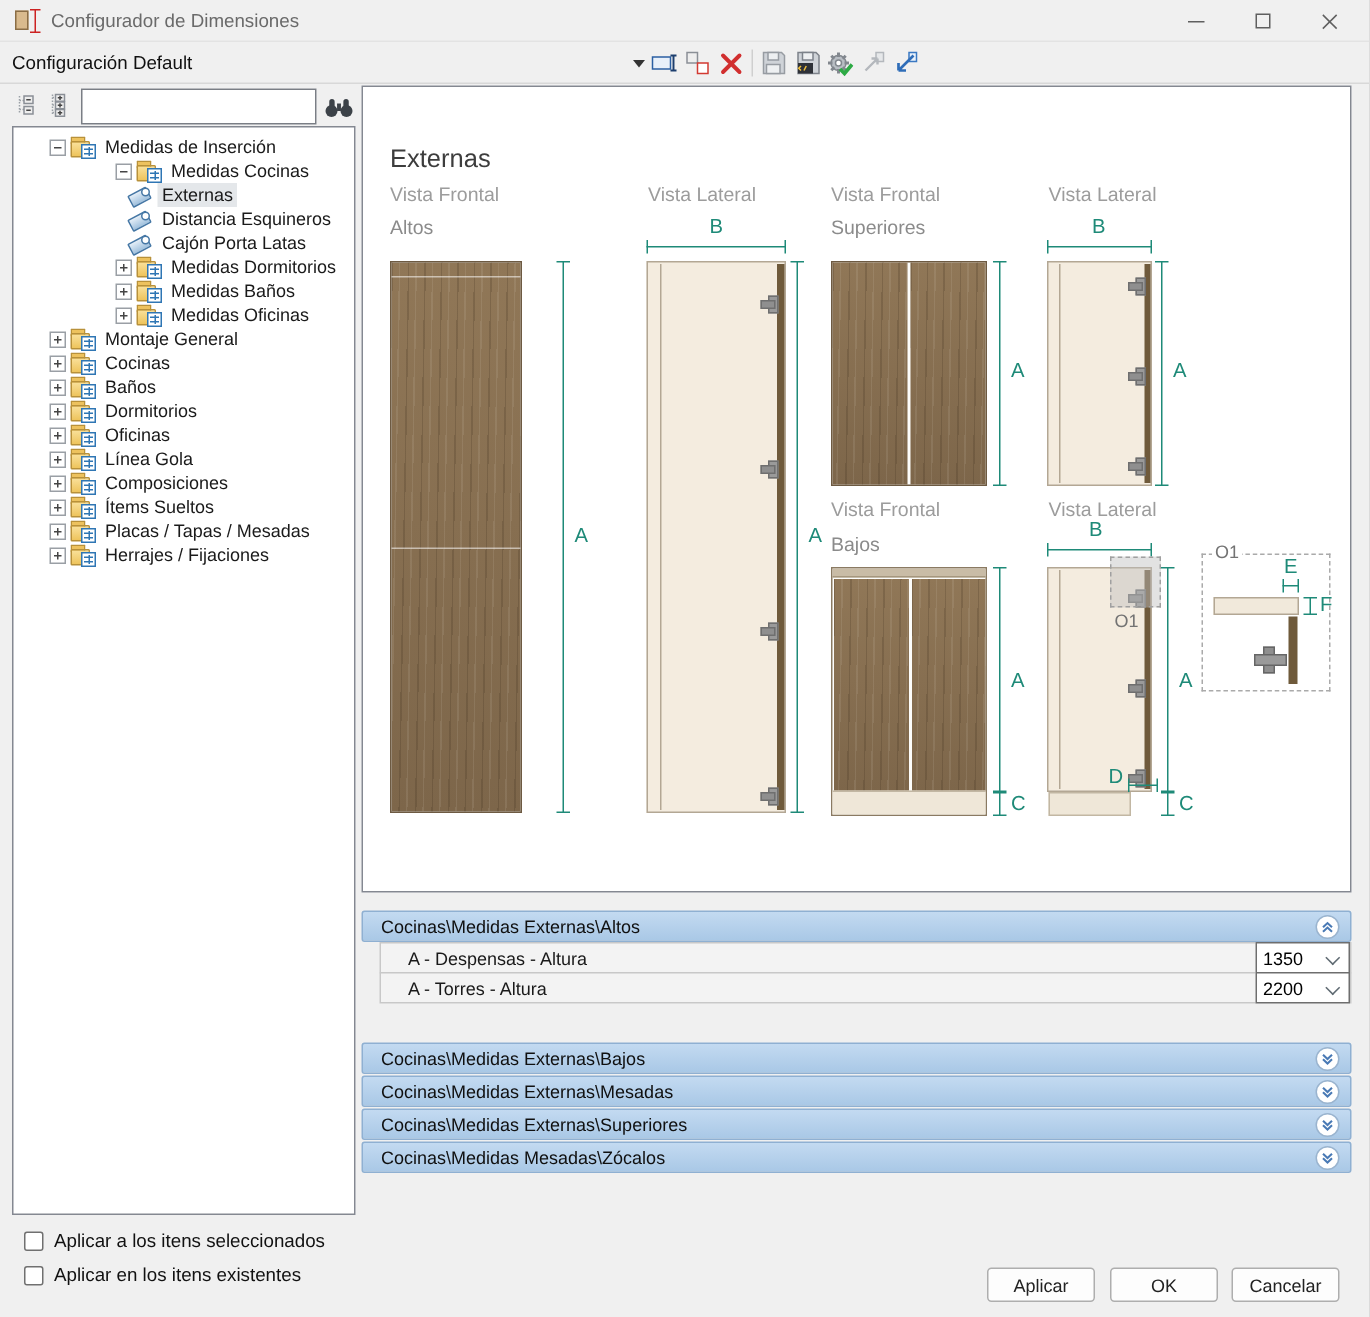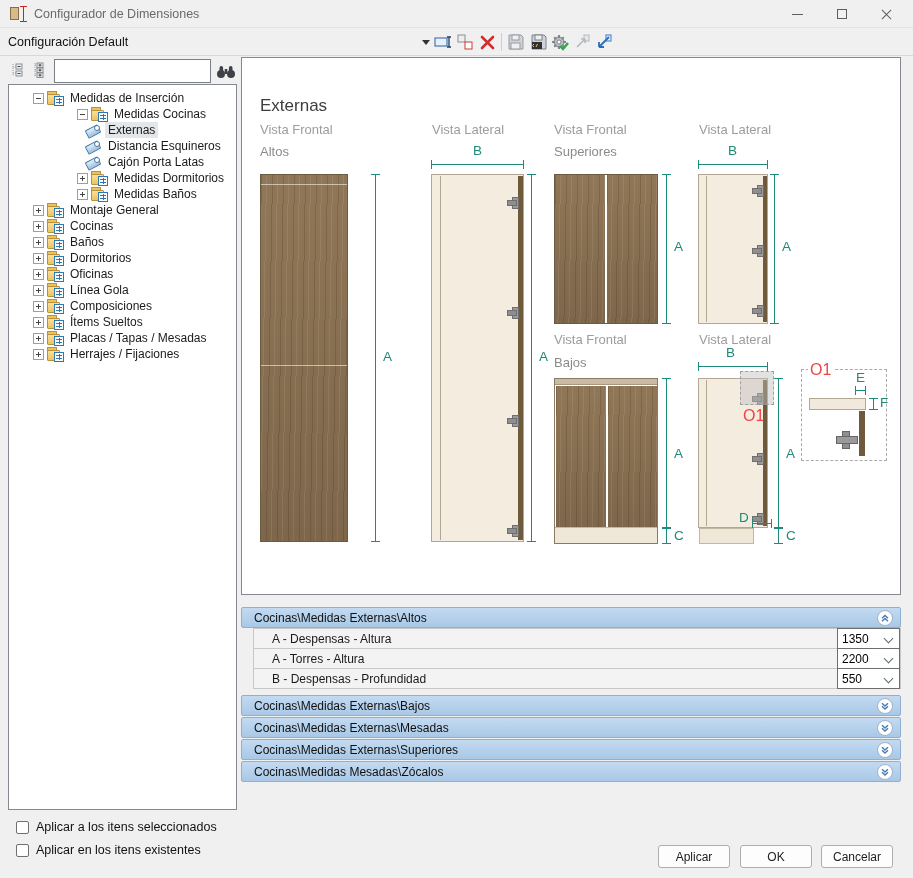--- a/index.html
+++ b/index.html
@@ -85,21 +85,21 @@
   .cream{background:#f4ecdf;border:1px solid #b3a794}
   .seamh{left:0;right:0;height:1px;background:rgba(255,255,255,.55)}
   .topstrip{left:0;right:0;top:0;height:9px;background:#c9bca6;border-bottom:1px solid #a6977e}
   .edge{background:#6f5a3b}
   .vline{width:1px;background:#b3a794;top:1px;bottom:1px}
   .base{background:#efe7d8;border:1px solid #c2b7a3}
   .hinge{width:12px;height:10px}
   .hinge::before{content:"";position:absolute;right:0;top:0;width:5px;height:10px;background:#9a9a9a;border:1px solid #6f6f6f}
   .hinge::after{content:"";position:absolute;left:0;top:3px;width:8px;height:4px;background:#8f8f8f;border:1px solid #6f6f6f}
   .o1box{border:1px dashed #a0a0a0;background:rgba(190,190,190,.45)}
-  .o1lbl{font-size:16px;color:#ef4444;background:#fff;padding:0 2px}
+  .o1lbl{font-size:12px;color:#737373;background:#fff;padding:0 2px}
   .detailbox{border:1px dashed #aaa;background:#fff}
   .bighinge{width:20px;height:16px}
   .bighinge::before{content:"";position:absolute;left:6px;top:0;width:6px;height:16px;background:#8f8f8f;border:1px solid #666}
   .bighinge::after{content:"";position:absolute;left:0;top:5px;width:20px;height:6px;background:#9a9a9a;border:1px solid #666}
 
   
   .acc-header{position:absolute;left:241px;width:660px;height:21px;background:linear-gradient(#c3daf1,#a9c8e6);border:1px solid #8fb0d2;border-radius:2px;display:flex;align-items:center;font-size:12px;color:#101010;padding:0 12px}
   .acc-chevbtn{position:absolute;right:7px;top:2px;width:16px;height:16px;border:1px solid #9ab4cf;border-radius:50%;background:#fff;display:flex;align-items:center;justify-content:center}
   .acc-rows{position:absolute;left:253px;width:648px}
   .acc-row{position:relative;height:21px;background:#f3f3f3;border:1px solid #c8c8c8;margin-top:-1px;display:flex;align-items:center;font-size:12px;color:#1a1a1a;padding-left:18px}
@@ -270,20 +270,28 @@
         <span class="tlabel">Medidas Dormitorios</span>
       </div>
     <div class="trow lvl2">
         <span class="exp plus"></span>
         <span class="fold">
           <span class="grid"></span>
         </span>
         <span class="gap"></span>
         <span class="tlabel">Medidas Baños</span>
       </div>
+    <div class="trow lvl2">
+        <span class="exp plus"></span>
+        <span class="fold">
+          <span class="grid"></span>
+        </span>
+        <span class="gap"></span>
+        <span class="tlabel">Medidas Oficinas</span>
+      </div>
     <div class="trow lvl1">
         <span class="exp plus"></span>
         <span class="fold">
           <span class="grid"></span>
         </span>
         <span class="gap"></span>
         <span class="tlabel">Montaje General</span>
       </div>
     <div class="trow lvl1">
         <span class="exp plus"></span>
@@ -496,27 +504,20 @@
           <span class="arrow"></span>
         </span>
     </div>
     <div class="acc-row">
       <span>A - Torres - Altura</span>
       <span class="combo">
           <span>2200</span>
           <span class="arrow"></span>
         </span>
     </div>
-    <div class="acc-row">
-      <span>B - Despensas - Profundidad</span>
-      <span class="combo">
-          <span>550</span>
-          <span class="arrow"></span>
-        </span>
-    </div>
   </div>
 
   <div class="acc-header" style="top:695px">
     <span>Cocinas\Medidas Externas\Bajos</span>
     <span class="acc-chevbtn">
         <svg width="10" height="10" viewBox="0 0 10 10">
           <path d="M2 2.2 5 5 8 2.2M2 5.2 5 8 8 5.2" stroke="#4a7ab5" fill="none" stroke-width="1.4"></path>
         </svg>
       </span>
   </div>

